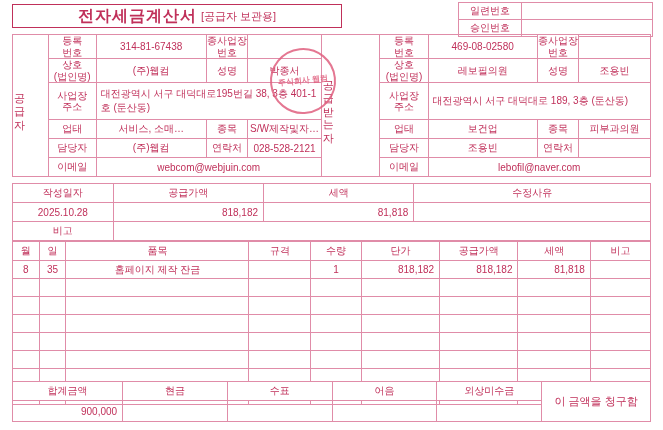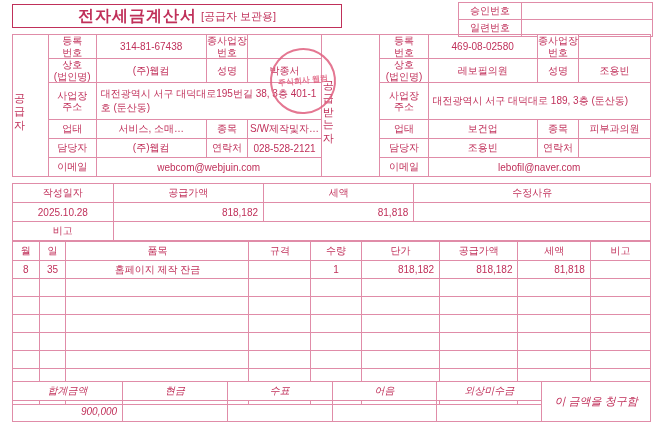--- a/index.html
+++ b/index.html
@@ -47,21 +47,21 @@
   .mid{position:absolute;left:12px;top:183px;width:639px;}
   .mid td{height:18px;}
 
   
   .items{position:absolute;left:12px;top:241px;width:639px;}
   .items td{height:17px;}
   .items .hdr td{height:18px;}
 
   
   .foot{position:absolute;left:12px;top:381px;width:639px;}
-  .foot td{height:18px;font-style:italic;}
+  .foot td{height:18px;}
   .foot .tall td{height:20px;}
 
   .stamp{
     position:absolute;left:270px;top:48px;width:62px;height:62px;
     border:2px solid #e0607f;border-radius:50%;
     color:#e0607f;opacity:.85;
     display:flex;align-items:center;justify-content:center;
     font-size:8px;line-height:1.05;text-align:center;font-weight:bold;
     transform:rotate(-6deg);
   }
@@ -75,25 +75,25 @@
 
   <div class="top">
     <div class="title-box">
       <span class="title-main">전자세금계산서</span>
       <span class="title-sub">[공급자 보관용]</span>
     </div>
 
     <table class="approve">
       <tbody>
           <tr>
-        <td class="k lbl">승인번호</td>
+        <td class="k lbl">일련번호</td>
         <td class="v val"></td>
       </tr>
       <tr>
-        <td class="k lbl">일련번호</td>
+        <td class="k lbl">승인번호</td>
         <td class="v val"></td>
       </tr>
     </tbody>
       </table>
   </div>
 
   <table class="parties">
 
     <tbody>
         <tr>

